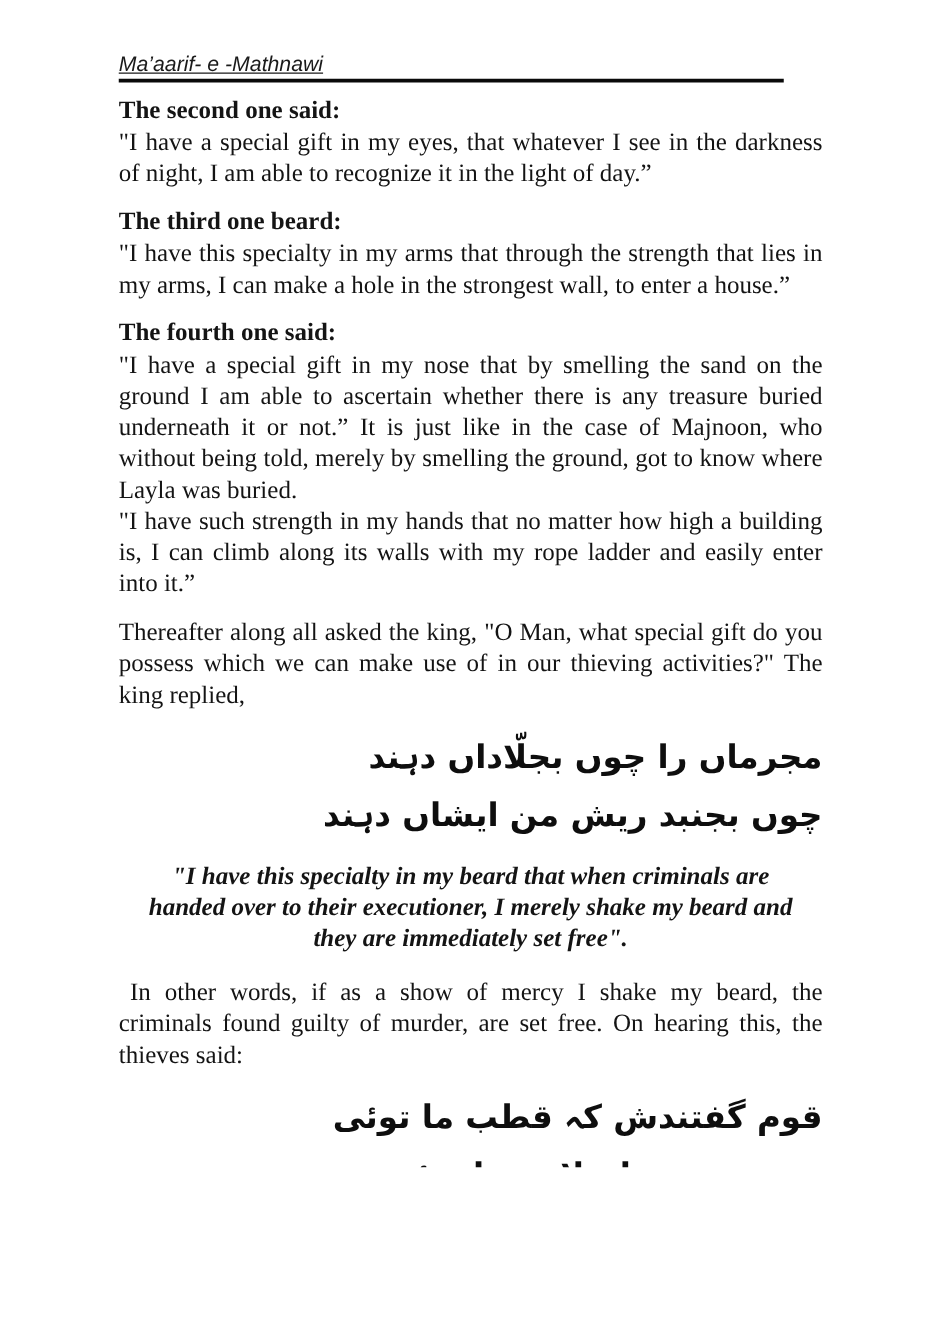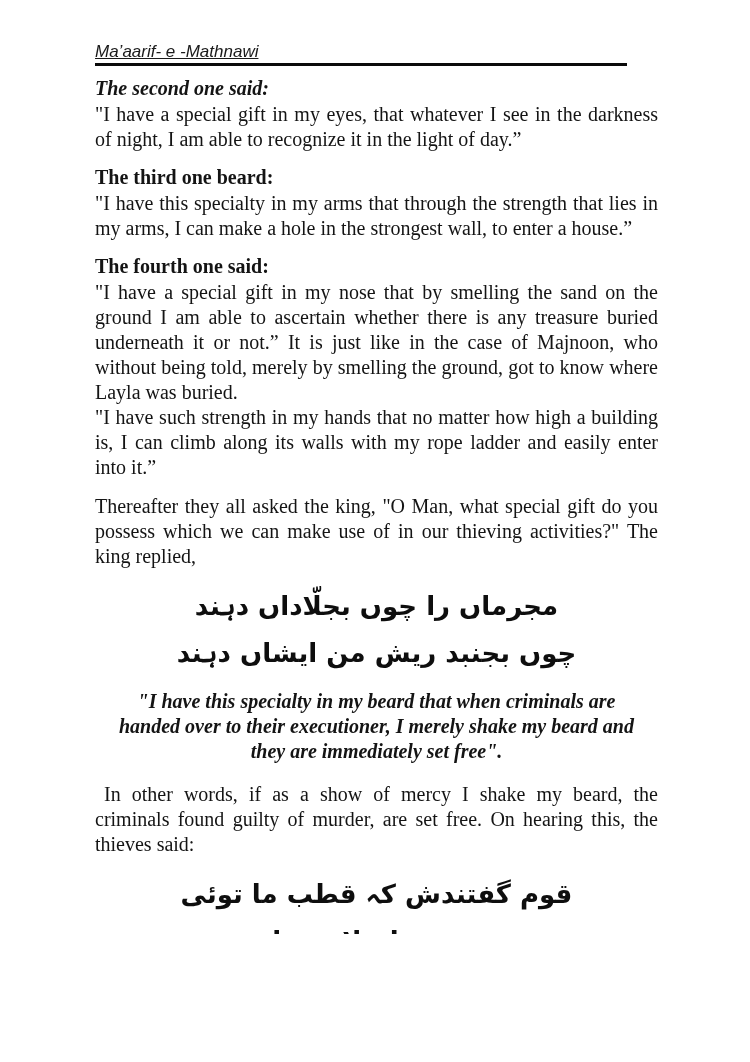--- a/index.html
+++ b/index.html
@@ -33,37 +33,37 @@
     font-size: 17px;
     text-decoration: underline;
     color: #1a1a1a;
   }
   .heading {
     font-size: 20px;
     font-weight: bold;
     line-height: 25px;
     margin: 13px 0 1px 0;
   }
-  .first .heading { margin-top: 5px; font-style: italic; }
+  .first .heading { margin-top: 5px; }
   .body-text {
     font-size: 20px;
     line-height: 25px;
     text-align: justify;
     margin: 0;
   }
   .standalone {
     margin-top: 14px;
   }
   .indented {
     text-indent: 9px;
   }
   .couplet {
     margin: 14px 0 10px 0;
     direction: rtl;
-    text-align: center;
+    text-align: right;
   }
   .urdu-line {
     font-family: "DejaVu Sans", sans-serif;
     font-size: 26px;
     font-weight: bold;
     line-height: 47px;
     color: #0e0e0e;
   }
   .translation {
     font-size: 20px;
@@ -105,21 +105,21 @@
 
   <div class="section">
     <div class="heading">The fourth one said:</div>
     <p class="body-text">"I have a special gift in my nose that by smelling the sand on the ground I am able to ascertain whether there is any treasure buried underneath it or not.” It is just like in the case of Majnoon, who without being told, merely by smelling the ground, got to know where Layla was buried.</p>
   </div>
 
   <div class="section">
     <p class="body-text">"I have such strength in my hands that no matter how high a building is, I can climb along its walls with my rope ladder and easily enter into it.”</p>
   </div>
 
-  <p class="body-text standalone">Thereafter they all asked the king, "O Man, what special gift do you possess which we can make use of in our thieving activities?" The king replied,</p>
+  <p class="body-text standalone">Thereafter along all asked the king, "O Man, what special gift do you possess which we can make use of in our thieving activities?" The king replied,</p>
 
   <div class="couplet">
     <div class="urdu-line">مجرماں را چوں بجلّاداں دہند</div>
     <div class="urdu-line">چوں بجنبد ریش من ایشاں دہند</div>
   </div>
 
   <p class="translation">"I have this specialty in my beard that when criminals are handed over to their executioner, I merely shake my beard and they are immediately set free".</p>
 
   <p class="body-text standalone indented">In other words, if as a show of mercy I shake my beard, the criminals found guilty of murder, are set free. On hearing this, the thieves said:</p>
 

